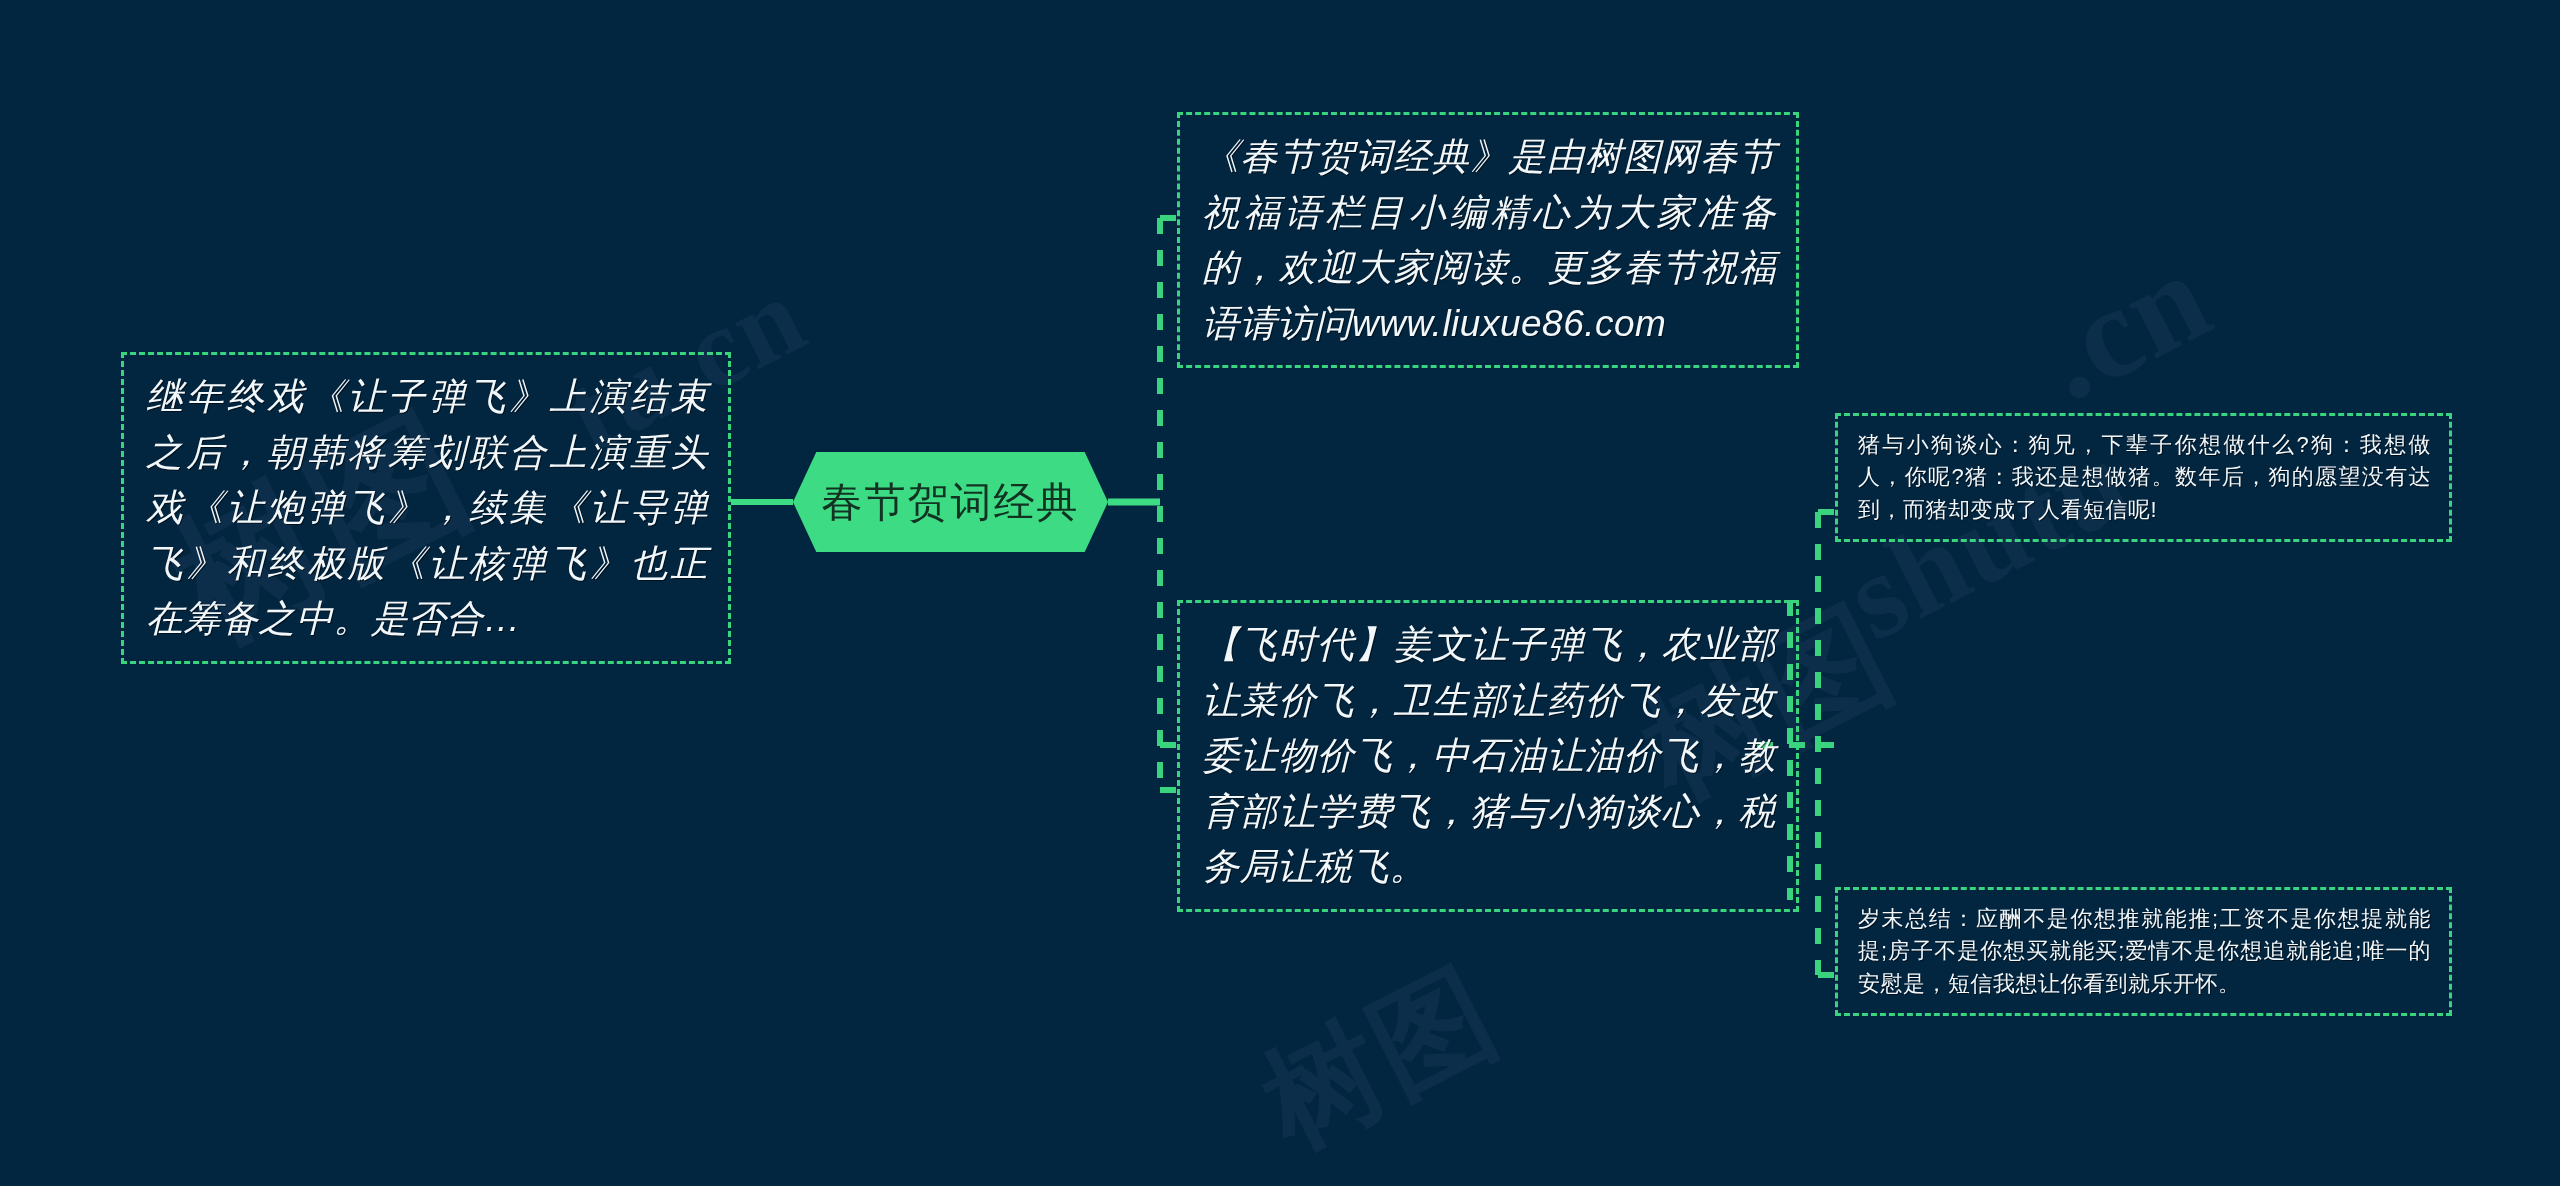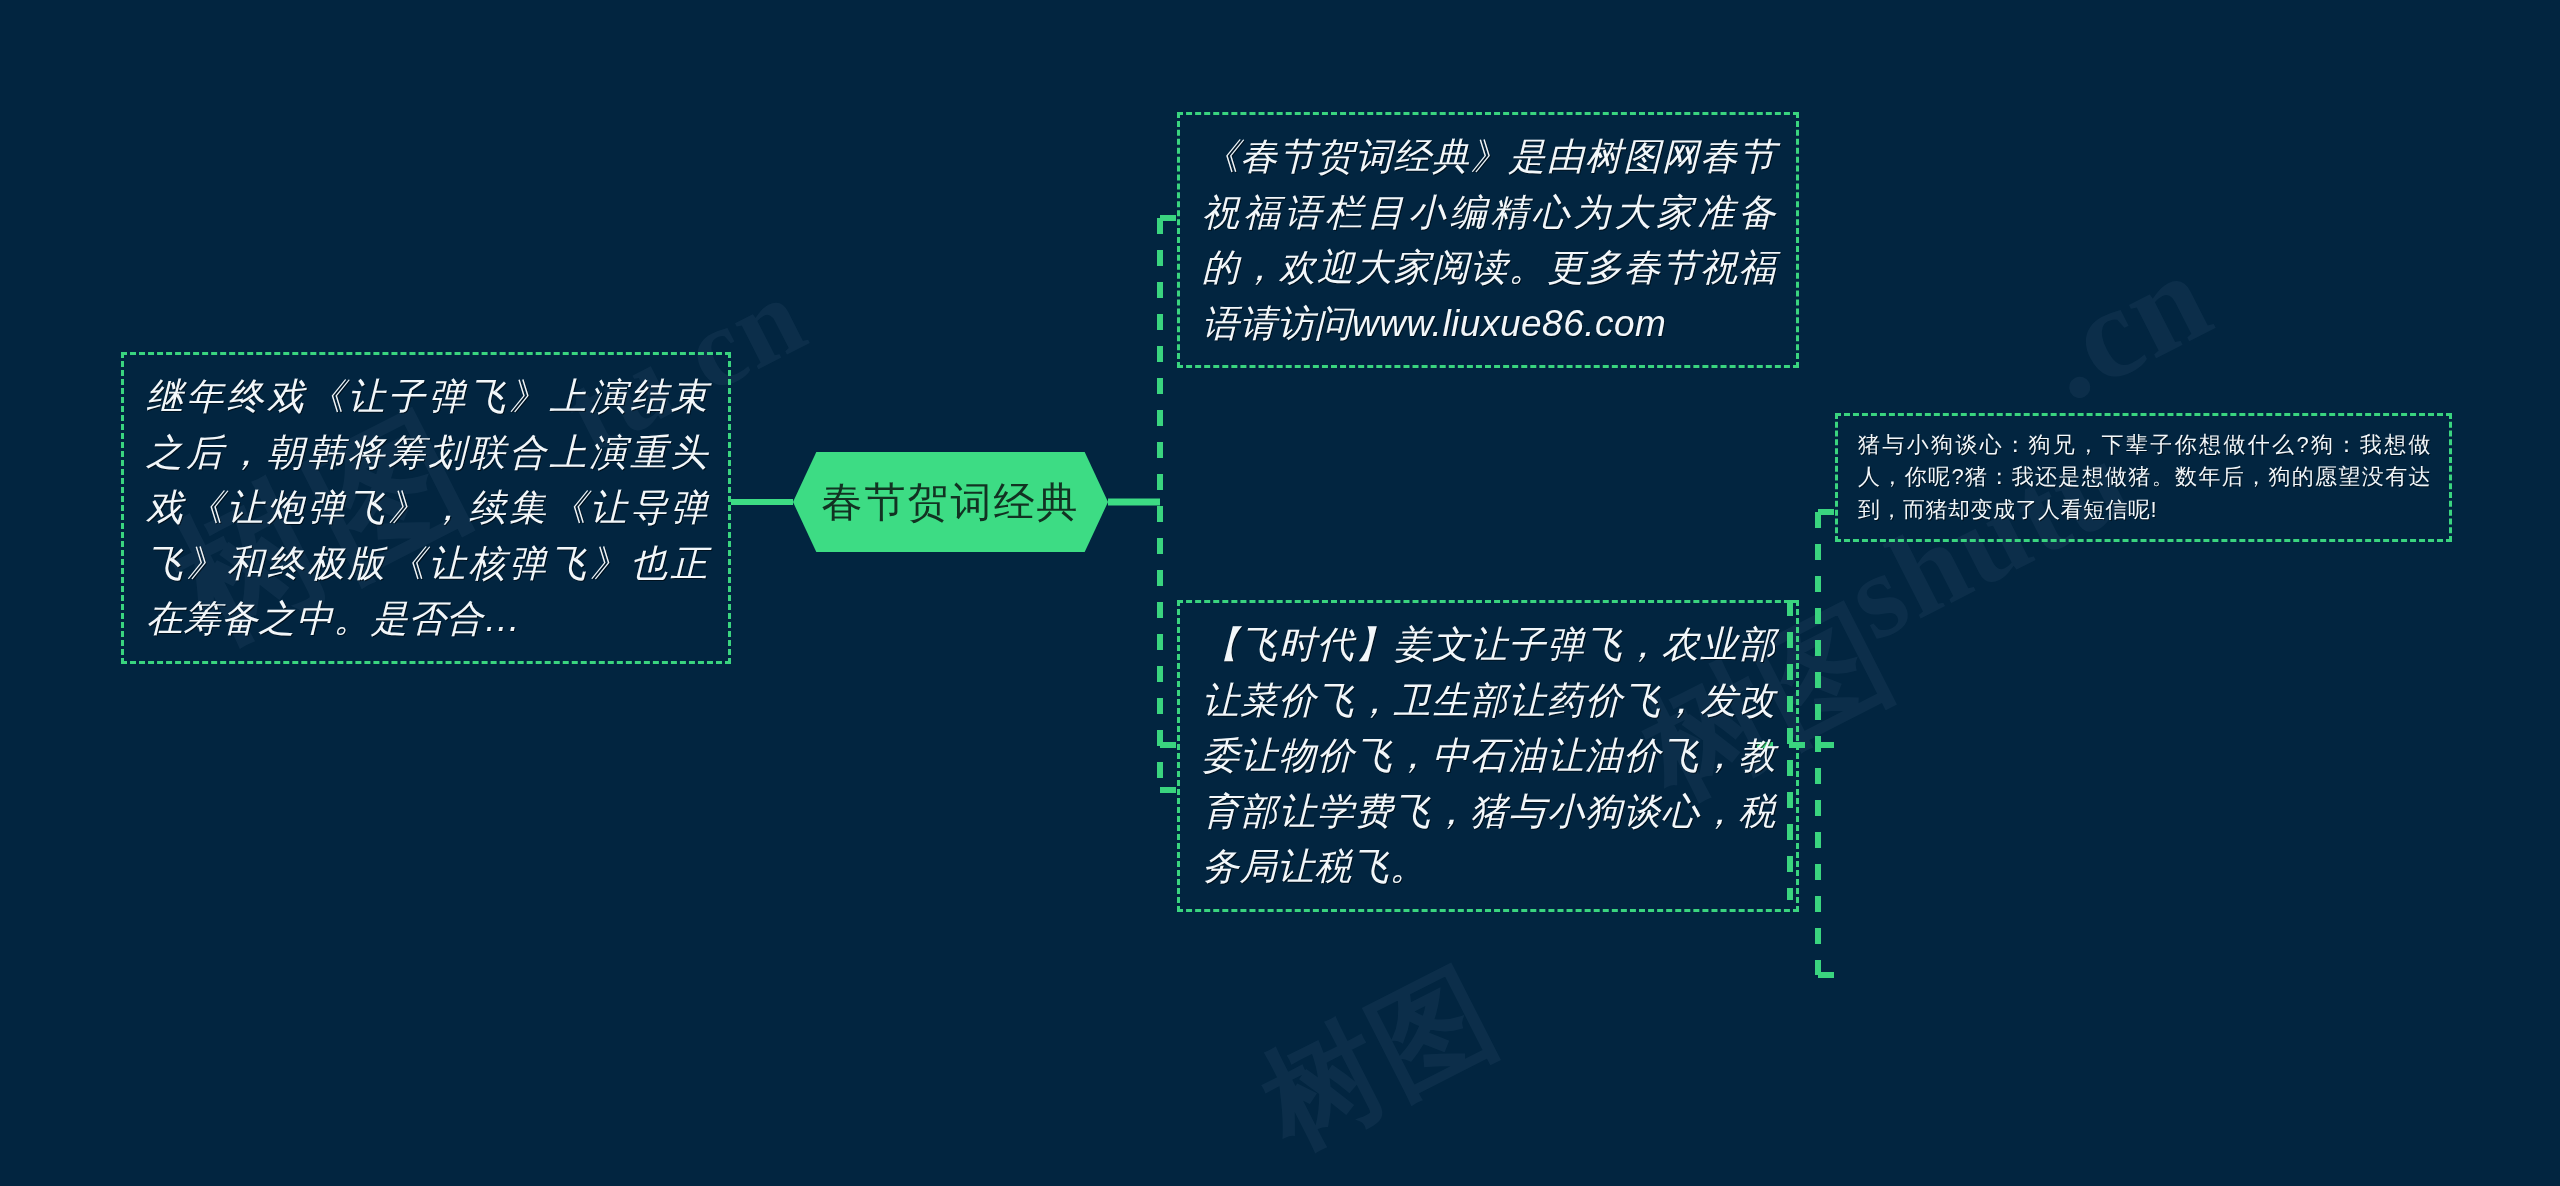--- a/index.html
+++ b/index.html
@@ -159,14 +159,17 @@
 
   <div class="node topic" id="node-era">
     <div class="node-inner">【飞时代】姜文让子弹飞，农业部让菜价飞，卫生部让药价飞，发改委让物价飞，中石油让油价飞，教育部让学费飞，猪与小狗谈心，税务局让税飞。</div>
   </div>
 
   <div class="node leaf" id="node-pig">
     <div class="node-inner">猪与小狗谈心：狗兄，下辈子你想做什么?狗：我想做人，你呢?猪：我还是想做猪。数年后，狗的愿望没有达到，而猪却变成了人看短信呢!</div>
   </div>
 
 
+  <div class="node leaf" id="node-year">
+    <div class="node-inner">岁末总结：应酬不是你想推就能推;工资不是你想提就能提;房子不是你想买就能买;爱情不是你想追就能追;唯一的安慰是，短信我想让你看到就乐开怀。</div>
+  </div>
 
 </div>
 
 </body></html>

